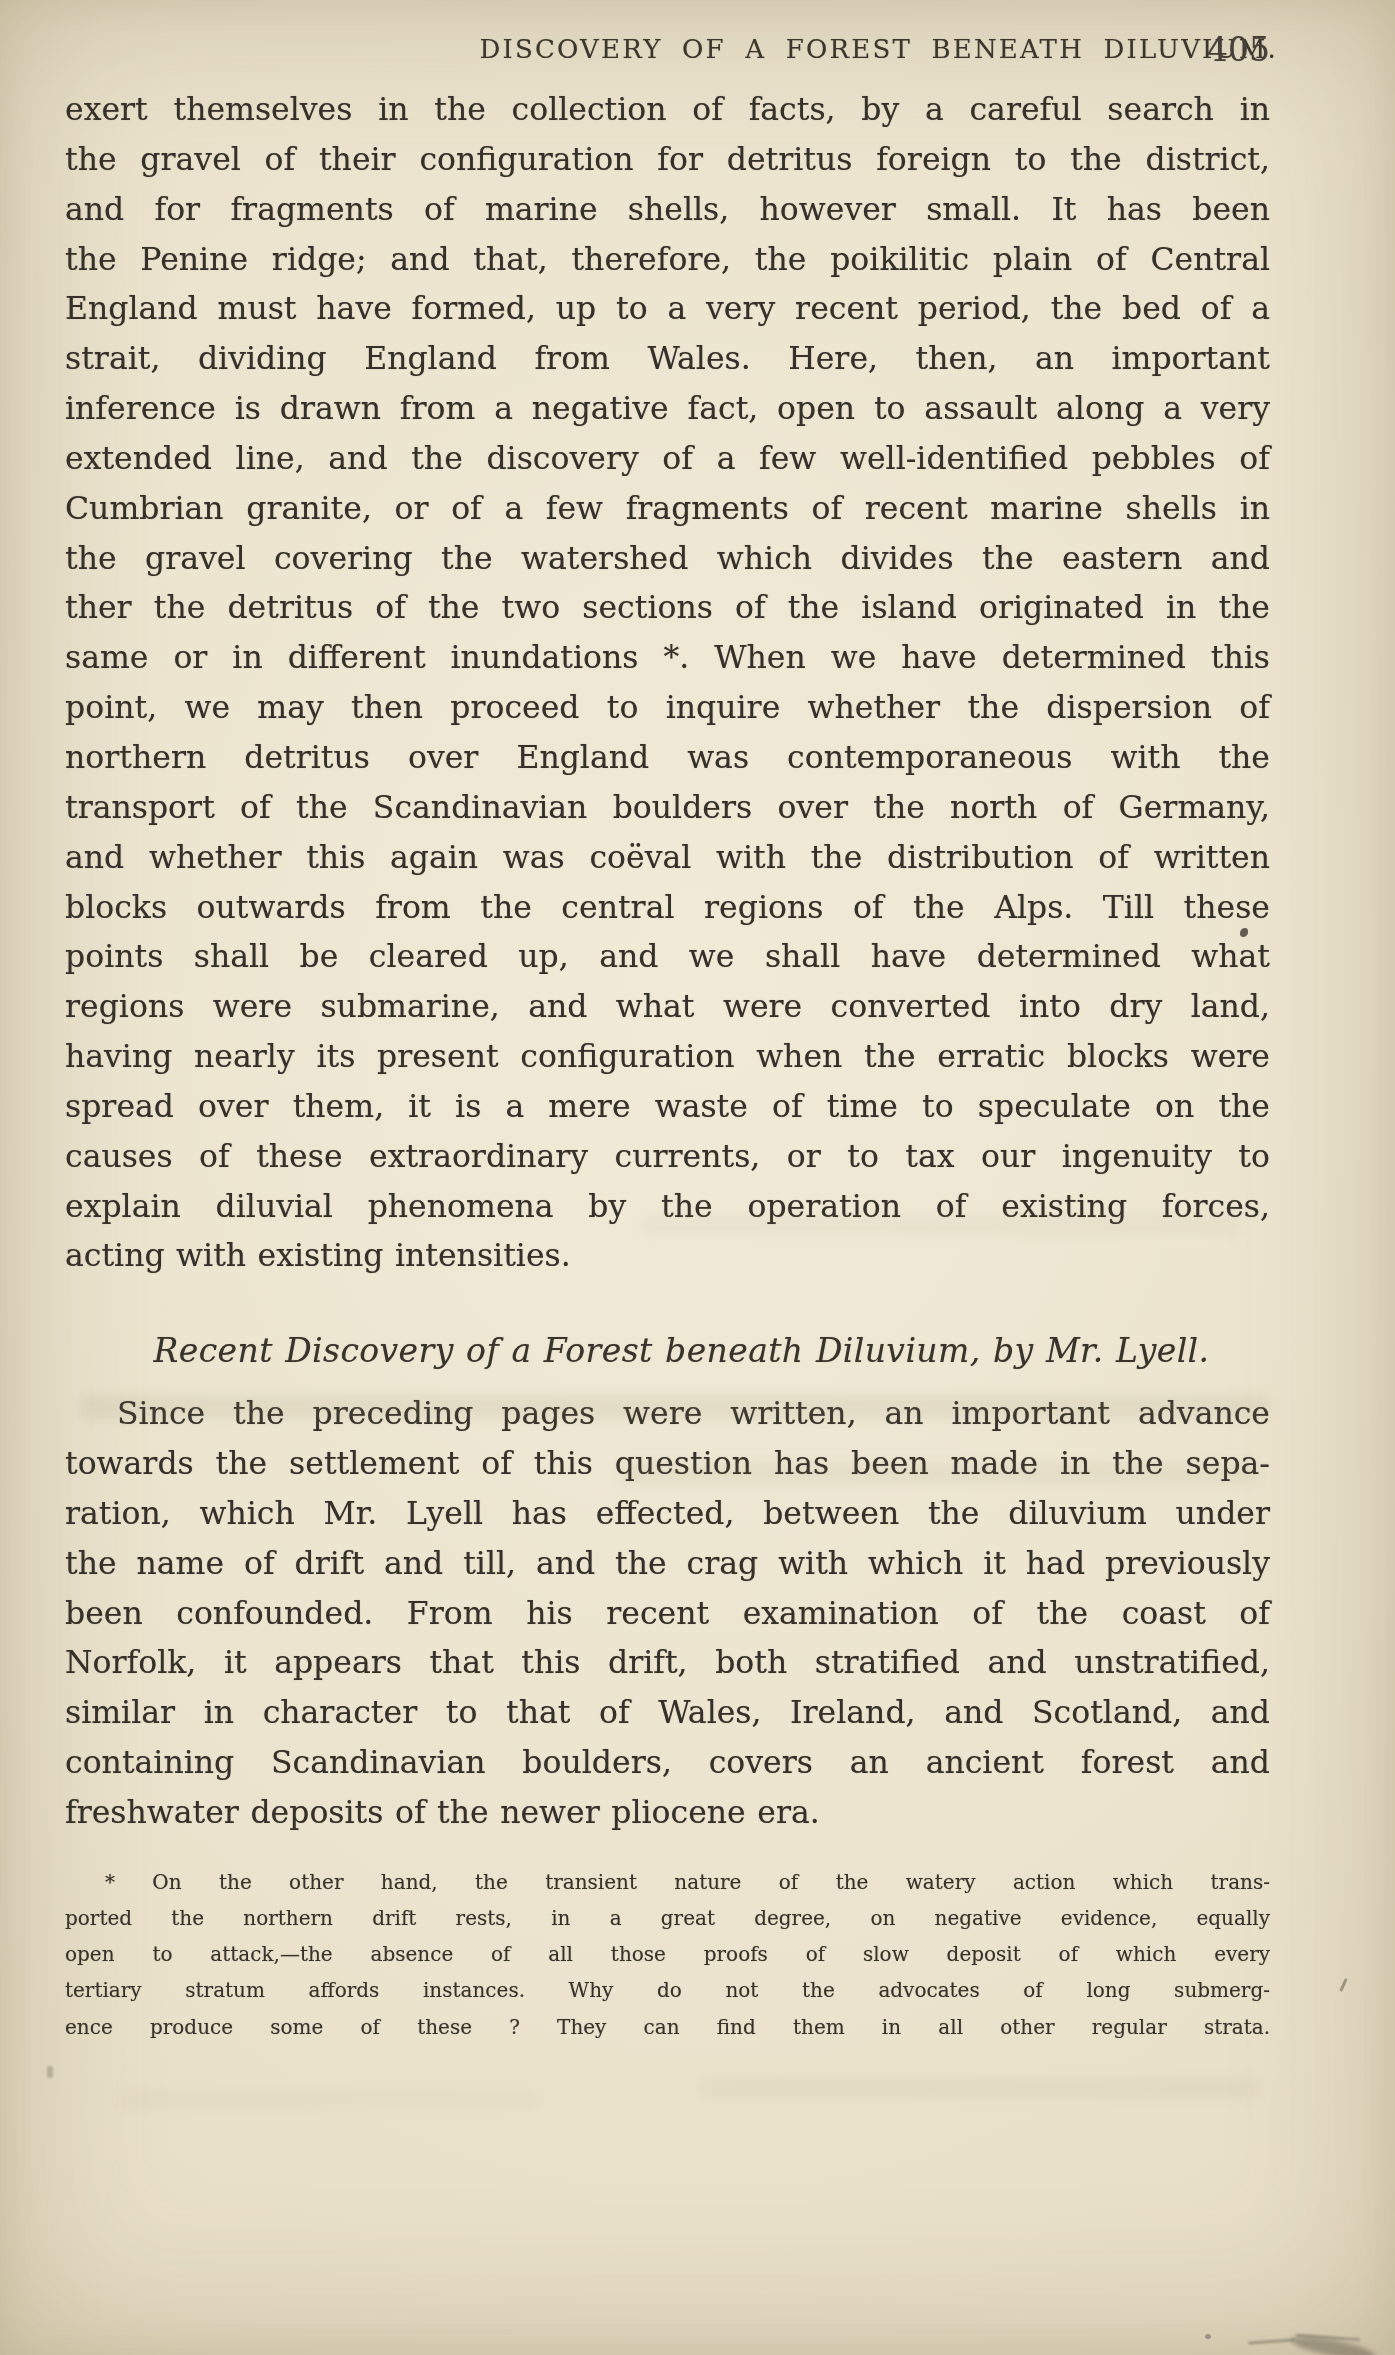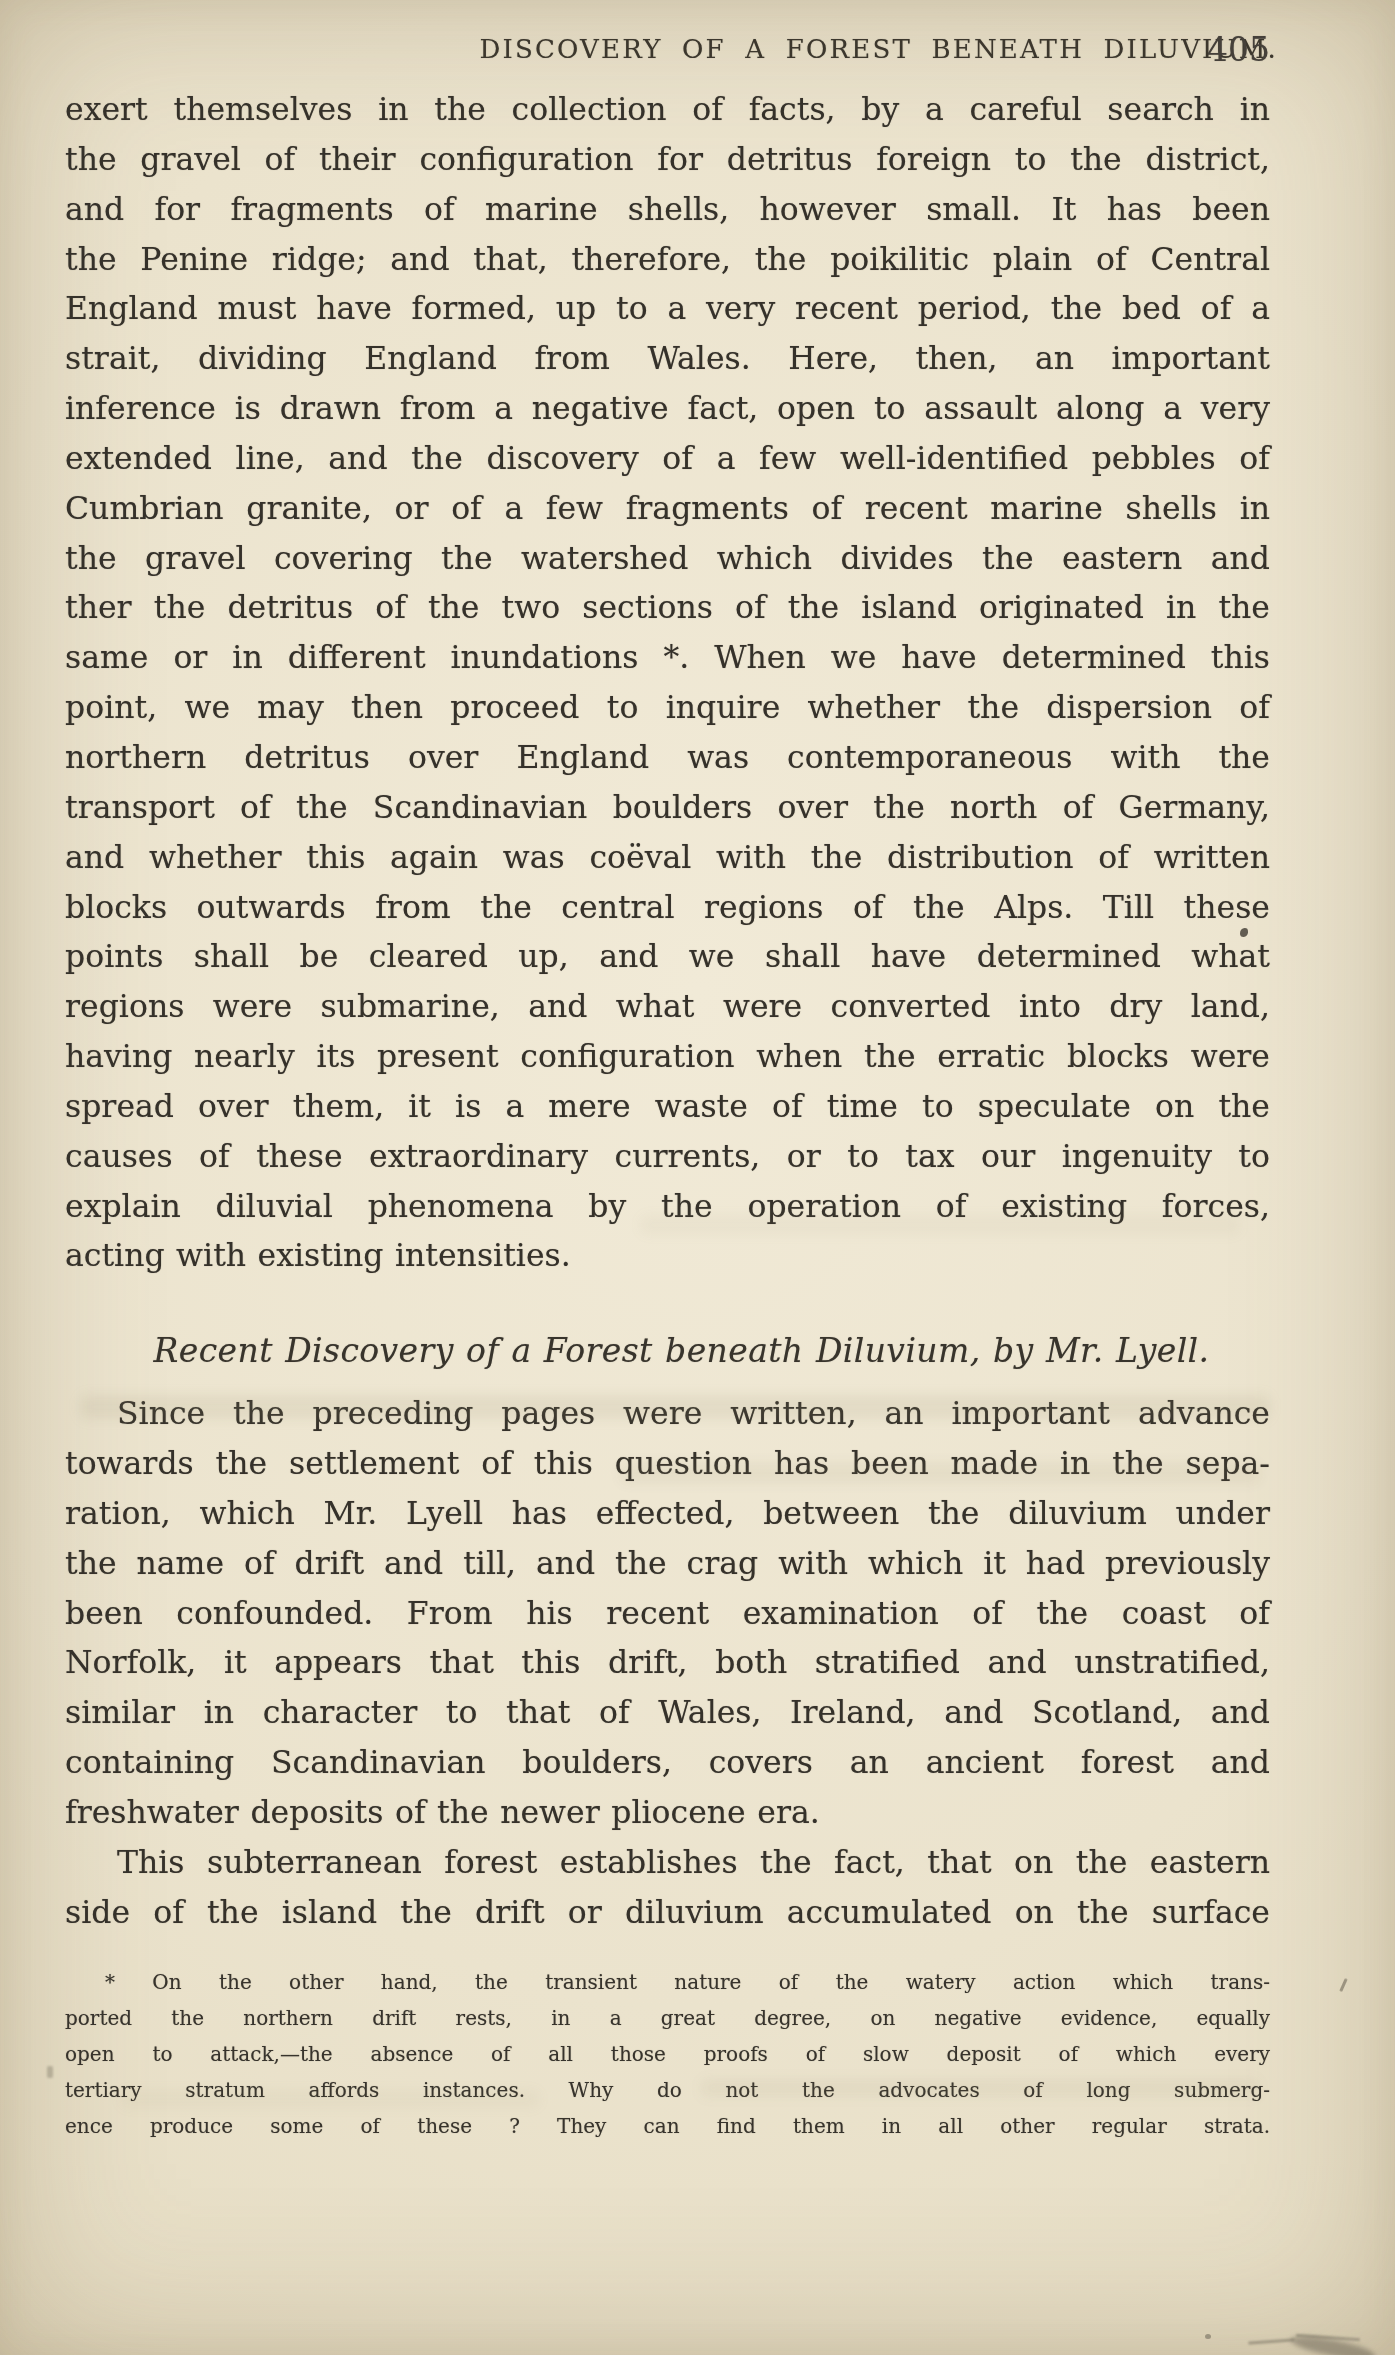--- a/index.html
+++ b/index.html
@@ -127,24 +127,20 @@
         <div class="line">towards the settlement of this question has been made in the sepa-</div>
         <div class="line">ration, which Mr. Lyell has effected, between the diluvium under</div>
         <div class="line">the name of drift and till, and the crag with which it had previously</div>
         <div class="line">been confounded.  From his recent examination of the coast of</div>
         <div class="line">Norfolk, it appears that this drift, both stratified and unstratified,</div>
         <div class="line">similar in character to that of Wales, Ireland, and Scotland, and</div>
         <div class="line">containing Scandinavian boulders, covers an ancient forest and</div>
         <div class="line last">freshwater deposits of the newer pliocene era.</div>
       </div>
 
-    <div class="para para-3 indent-first">
-        <div class="line first">This subterranean forest establishes the fact, that on the eastern</div>
-        <div class="line last">side of the island the drift or diluvium accumulated on the surface</div>
-      </div>
 
     <div class="footnote indent-first">
         <div class="line first">* On the other hand, the transient nature of the watery action which trans-</div>
         <div class="line">ported the northern drift rests, in a great degree, on negative evidence, equally</div>
         <div class="line">open to attack,—the absence of all those proofs of slow deposit of which every</div>
         <div class="line">tertiary stratum affords instances.  Why do not the advocates of long submerg-</div>
         <div class="line last">ence produce some of these ?  They can find them in all other regular strata.</div>
       </div>
   </div>
 

